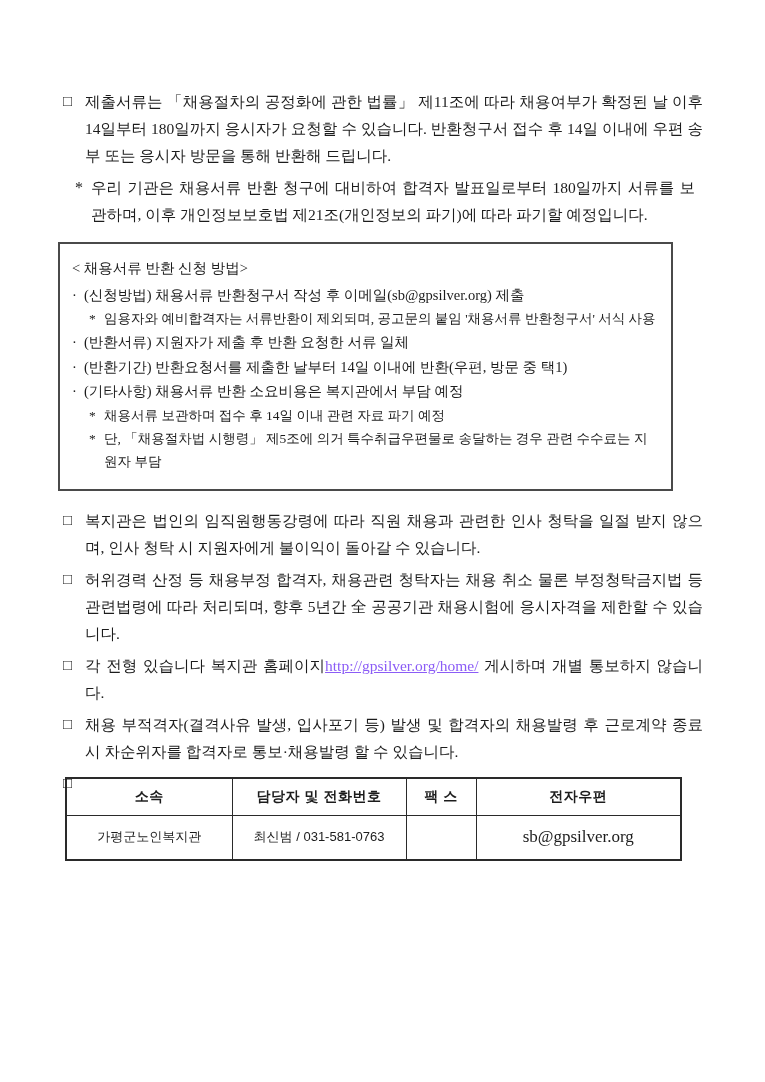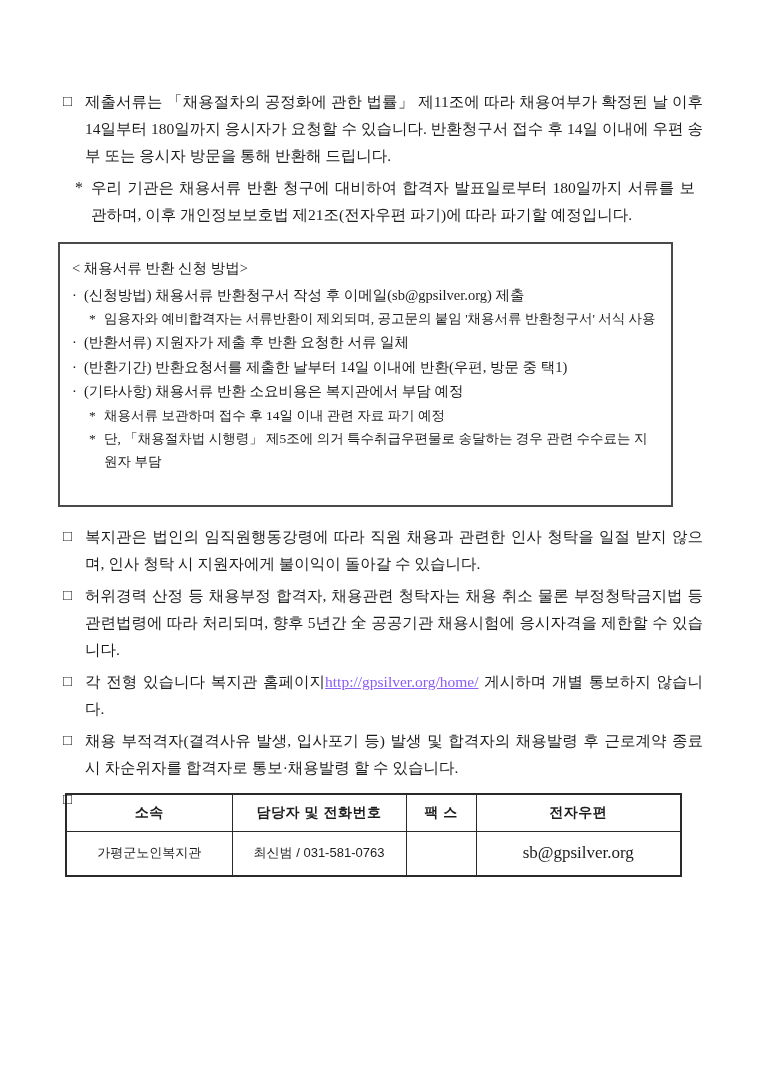--- a/index.html
+++ b/index.html
@@ -30,21 +30,21 @@
     margin-right:8px;
     padding-left:16px;
   }
   .para.asterisk-note .marker { font-size:16px; }
 
   .return-box {
     box-sizing:border-box;
     width:615px;
     margin:14px 0 16px -5px;
     border:2px solid #4a4a4a;
-    padding:12px 12px 32px 12px;
+    padding:12px 12px 16px 12px;
     font-size:14.5px;
     line-height:24.5px;
   }
   .box-title { margin-bottom:2px; }
   .box-item { position:relative; padding-left:12px; text-align:left; }
   .box-item .marker { position:absolute; left:0; top:0; }
   .box-item.sub { padding-left:32px; font-size:13.5px; line-height:23px; }
   .box-item.sub .marker { left:17px; }
 
   .doc-link { color:#8b5cf6; text-decoration:underline; }
@@ -89,21 +89,21 @@
 
 <div class="page">
 
   <div class="para">
     <span class="marker">□</span>
     <span>제출서류는 「채용절차의 공정화에 관한 법률」 제11조에 따라 채용여부가 확정된 날 이후 14일부터 180일까지 응시자가 요청할 수 있습니다. 반환청구서 접수 후 14일 이내에 우편 송부 또는 응시자 방문을 통해 반환해 드립니다.</span>
   </div>
 
   <div class="para asterisk-note">
     <span class="marker">*</span>
-    <span>우리 기관은 채용서류 반환 청구에 대비하여 합격자 발표일로부터 180일까지 서류를 보관하며, 이후 개인정보보호법 제21조(전자우편 파기)에 따라 파기할 예정입니다.</span>
+    <span>우리 기관은 채용서류 반환 청구에 대비하여 합격자 발표일로부터 180일까지 서류를 보관하며, 이후 개인정보보호법 제21조(개인정보의 파기)에 따라 파기할 예정입니다.</span>
   </div>
 
   <div class="return-box">
     <div class="box-title">&lt; 채용서류 반환 신청 방법&gt;</div>
 
     <div class="box-item">
       <span class="marker">·</span>
       <span>(신청방법) 채용서류 반환청구서 작성 후 이메일(sb@gpsilver.org) 제출</span>
     </div>
     <div class="box-item sub">

